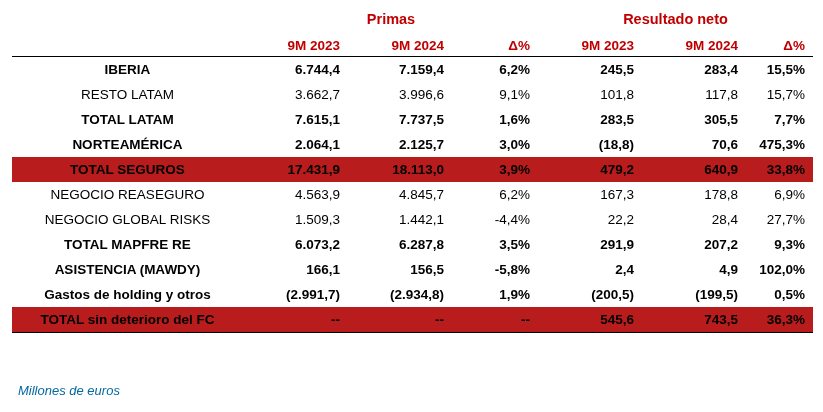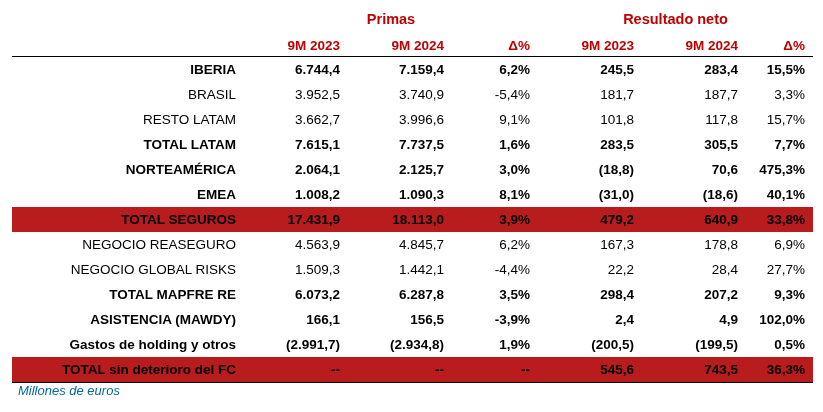--- a/index.html
+++ b/index.html
@@ -63,21 +63,21 @@
 
   tbody td {
     padding: 2px 8px 2px 6px;
     text-align: right;
     white-space: nowrap;
     height: 21px;
     line-height: 17px;
     border: none;
   }
   tbody td.lbl {
-    text-align: right;
+    text-align: center;
     padding-left: 7px;
   }
   tbody tr.bold td { font-weight: bold; }
   tbody tr.shade td { background: #b91c1c; }
   tbody tr.topline td { border-top: 1.2px solid #000000; }
   tbody tr.botline td { border-bottom: 1.2px solid #000000; margin-top: 44px; }
 
   .footnote {
     position: absolute;
     left: 18px;
@@ -122,29 +122,20 @@
         <tr class="bold topline">
           <td class="lbl">IBERIA</td>
           <td>6.744,4</td>
           <td>7.159,4</td>
           <td>6,2%</td>
           <td>245,5</td>
           <td>283,4</td>
           <td>15,5%</td>
         </tr>
         <tr class="">
-          <td class="lbl">BRASIL</td>
-          <td>3.952,5</td>
-          <td>3.740,9</td>
-          <td>-5,4%</td>
-          <td>181,7</td>
-          <td>187,7</td>
-          <td>3,3%</td>
-        </tr>
-        <tr class="">
           <td class="lbl">RESTO LATAM</td>
           <td>3.662,7</td>
           <td>3.996,6</td>
           <td>9,1%</td>
           <td>101,8</td>
           <td>117,8</td>
           <td>15,7%</td>
         </tr>
         <tr class="bold">
           <td class="lbl">TOTAL LATAM</td>
@@ -156,29 +147,20 @@
           <td>7,7%</td>
         </tr>
         <tr class="bold">
           <td class="lbl">NORTEAMÉRICA</td>
           <td>2.064,1</td>
           <td>2.125,7</td>
           <td>3,0%</td>
           <td>(18,8)</td>
           <td>70,6</td>
           <td>475,3%</td>
-        </tr>
-        <tr class="bold">
-          <td class="lbl">EMEA</td>
-          <td>1.008,2</td>
-          <td>1.090,3</td>
-          <td>8,1%</td>
-          <td>(31,0)</td>
-          <td>(18,6)</td>
-          <td>40,1%</td>
         </tr>
         <tr class="bold shade">
           <td class="lbl">TOTAL SEGUROS</td>
           <td>17.431,9</td>
           <td>18.113,0</td>
           <td>3,9%</td>
           <td>479,2</td>
           <td>640,9</td>
           <td>33,8%</td>
         </tr>
@@ -198,29 +180,29 @@
           <td>-4,4%</td>
           <td>22,2</td>
           <td>28,4</td>
           <td>27,7%</td>
         </tr>
         <tr class="bold">
           <td class="lbl">TOTAL MAPFRE RE</td>
           <td>6.073,2</td>
           <td>6.287,8</td>
           <td>3,5%</td>
-          <td>298,4</td>
+          <td>291,9</td>
           <td>207,2</td>
           <td>9,3%</td>
         </tr>
         <tr class="bold">
           <td class="lbl">ASISTENCIA (MAWDY)</td>
           <td>166,1</td>
           <td>156,5</td>
-          <td>-3,9%</td>
+          <td>-5,8%</td>
           <td>2,4</td>
           <td>4,9</td>
           <td>102,0%</td>
         </tr>
         <tr class="bold">
           <td class="lbl">Gastos de holding y otros</td>
           <td>(2.991,7)</td>
           <td>(2.934,8)</td>
           <td>1,9%</td>
           <td>(200,5)</td>

